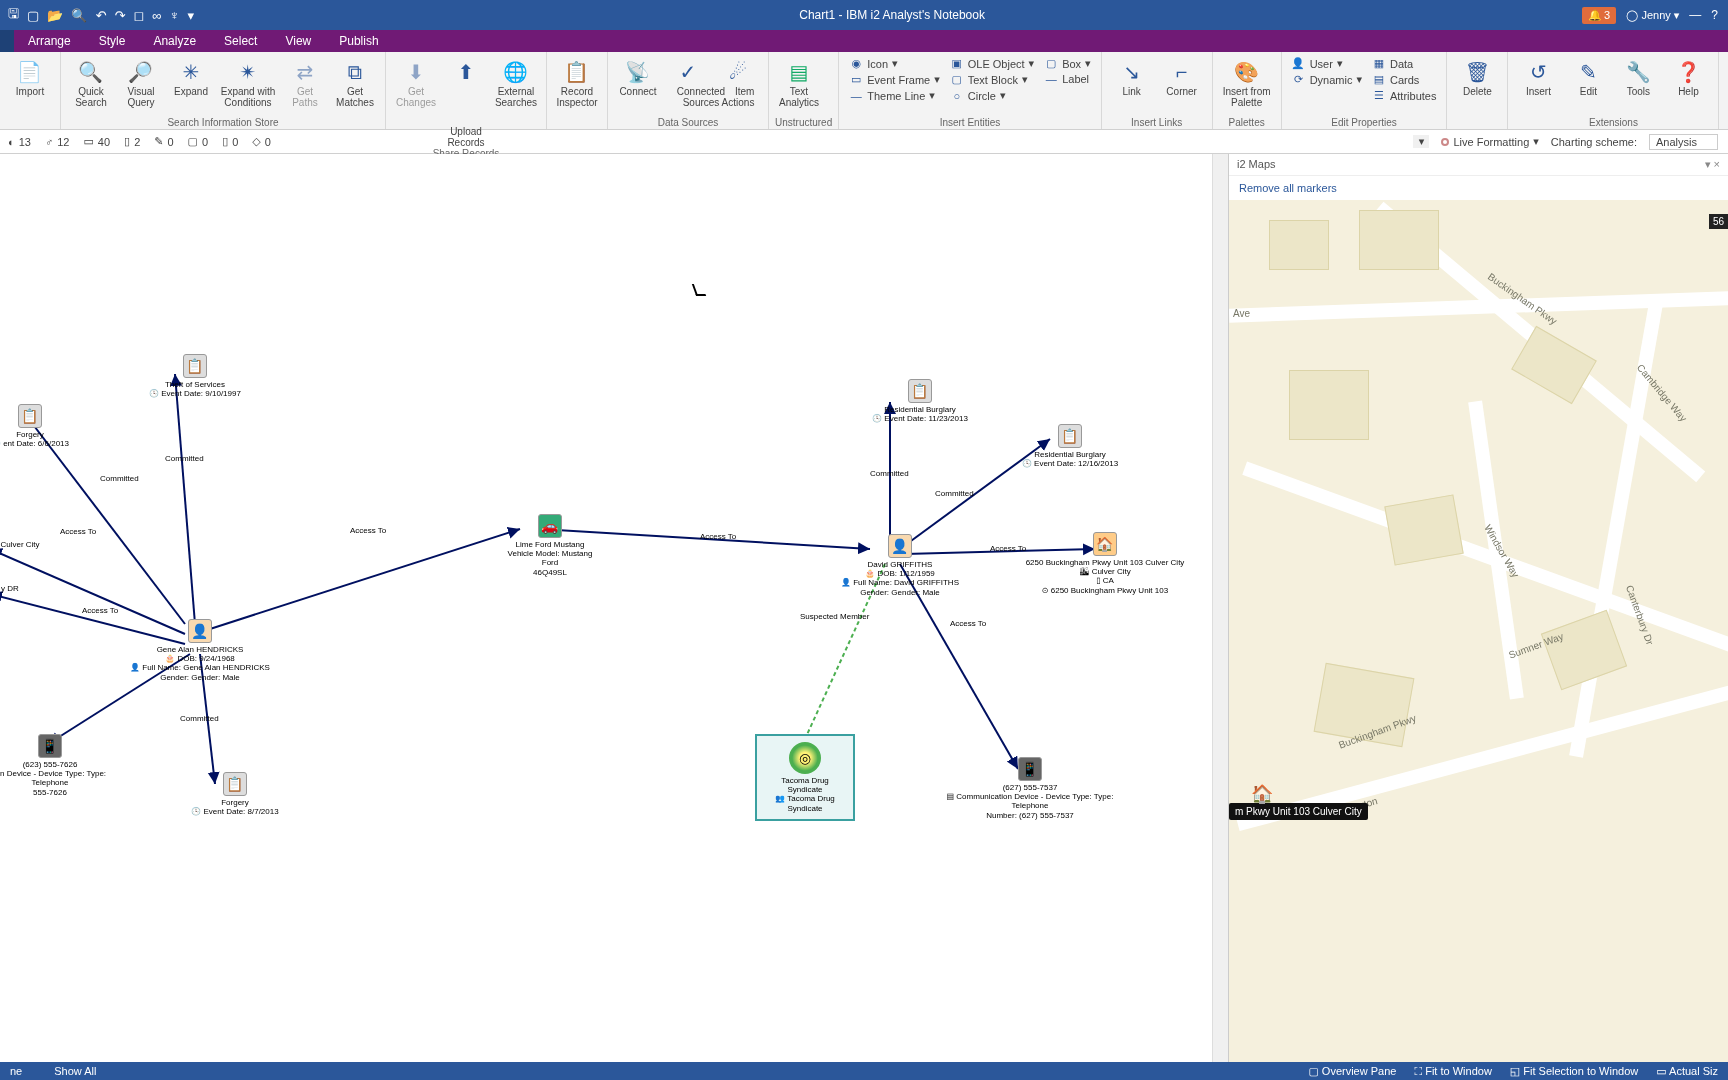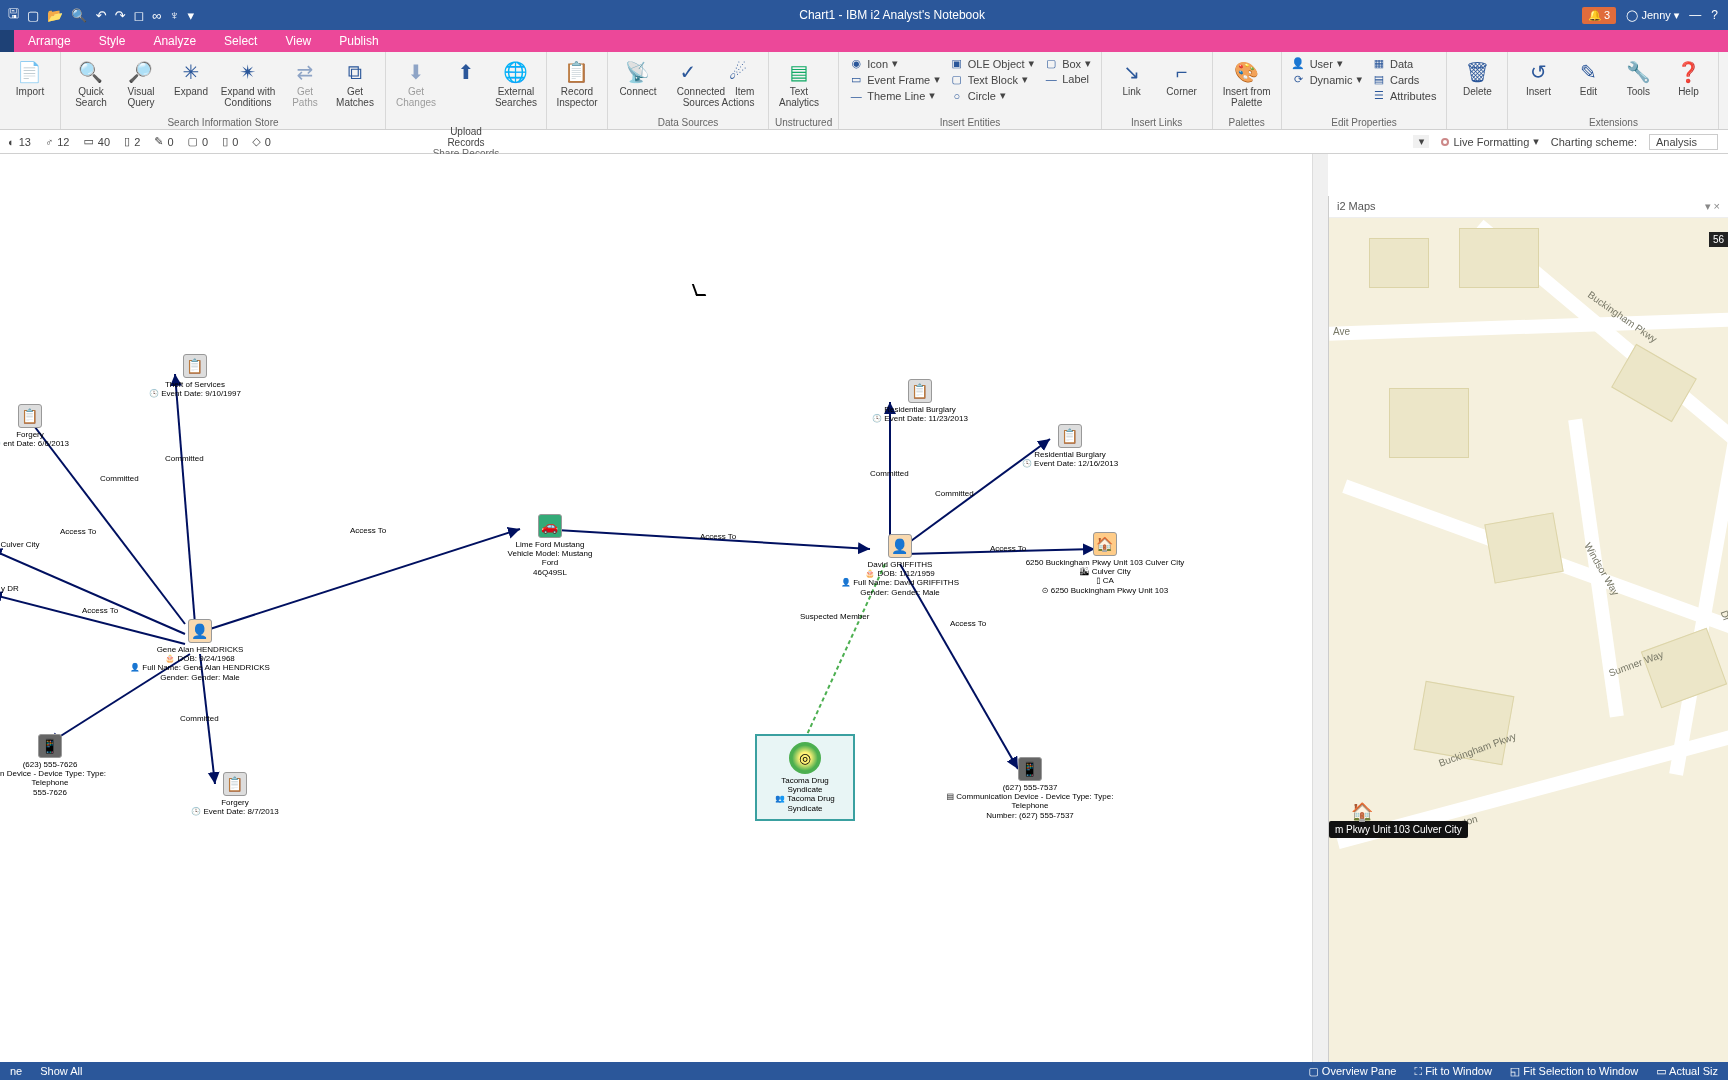--- a/index.html
+++ b/index.html
@@ -8,21 +8,21 @@
 
 .titlebar { height: 30px; background: #2b579a; color: #fff; display: flex; align-items: center; font-size: 12px; }
 .qat { display: flex; align-items: center; gap: 8px; padding: 0 8px; }
 .qat span { font-size: 13px; cursor: pointer; }
 .title-center { flex: 1; text-align: center; font-size: 12px; }
 .title-right { display: flex; align-items: center; gap: 10px; padding-right: 10px; }
 .notif { background: #e06c3c; padding: 2px 6px; border-radius: 2px; font-size: 11px; display: flex; align-items: center; gap: 2px; }
 .user { font-size: 11px; display: flex; align-items: center; gap: 3px; }
 
 
-.tabs { height: 22px; background: #ec4899; color: #fff; display: flex; align-items: center; font-size: 12px; }
+.tabs { height: 22px; background: #701a75; color: #fff; display: flex; align-items: center; font-size: 12px; }
 .tab { padding: 3px 14px; cursor: pointer; }
 .filetab { width: 14px; background: #1e4176; height: 100%; }
 
 
 .ribbon { height: 78px; background: #f3f3f3; border-bottom: 1px solid #d0d0d0; display: flex; font-size: 10px; color: #444; }
 .group { border-right: 1px solid #d8d8d8; padding: 2px 6px 0 6px; display: flex; flex-direction: column; }
 .group-body { flex: 1; display: flex; align-items: flex-start; gap: 2px; }
 .group-label { text-align: center; font-size: 10px; color: #666; padding-bottom: 1px; }
 .bigbtn { display: flex; flex-direction: column; align-items: center; justify-content: flex-start; width: 48px; padding-top: 4px; cursor: pointer; text-align: center; line-height: 1.1; }
 .bigbtn .icn { width: 32px; height: 28px; display: flex; align-items: center; justify-content: center; font-size: 20px; color: #2b579a; }
@@ -46,32 +46,32 @@
 
 .node { position: absolute; font-size: 8px; color: #000; text-align: center; line-height: 1.15; }
 .node .nicn { width: 24px; height: 24px; margin: 0 auto 2px auto; background: #ddd; border: 1px solid #999; border-radius: 3px; display:flex; align-items:center; justify-content:center; font-size:14px;}
 .linklabel { position: absolute; font-size: 8px; color: #000; background: transparent; }
 .selected-node { border: 2px solid #3aa0a0; background: #e8f5f5; padding: 6px; }
 .selected-node .nicn { background: radial-gradient(circle, #fff176 30%, #4caf50 70%); border: 3px solid #4caf50; border-radius: 50%; width: 32px; height: 32px; }
 
 svg.links { position: absolute; inset: 0; pointer-events: none; }
 
 
-.mappane { width: 400px; border-left: 1px solid #ccc; display: flex; flex-direction: column; background: #fff; margin-top: 42px; }
+.mappane { width: 500px; border-left: 1px solid #ccc; display: flex; flex-direction: column; background: #fff; }
 .mappane-header { padding: 4px 8px; font-size: 11px; color: #555; border-bottom: 1px solid #eee; display:flex; justify-content:space-between; }
 .mappane-link { color: #2b579a; font-size: 11px; padding: 6px 10px; cursor: pointer; }
 .map { flex: 1; position: relative; background: #f5f0dd; overflow: hidden; }
 .road { position: absolute; background: #fff; }
 .roadlabel { position: absolute; font-size: 10px; color: #776; transform-origin: left center; }
 .mapbadge-right { position:absolute; right:0; top:14px; background:#222; color:#fff; font-size:10px; padding:2px 4px; }
 .map-marker { position:absolute; background:#111; color:#fff; font-size:10px; padding:3px 6px; border-radius:2px; }
 .map-attrib { font-size: 9px; color: #666; padding: 3px 6px; border-top: 1px solid #ddd; line-height:1.2; }
 
 
-.statusbar { height: 18px; background: #2b579a; color: #fff; font-size: 11px; display: flex; align-items: center; padding: 0 10px; gap: 18px; }
+.statusbar { height: 18px; background: #2b579a; color: #fff; font-size: 11px; display: flex; align-items: center; padding: 0 10px; gap: 32px; }
 .statusbar .sright { margin-left: auto; display: flex; gap: 18px; }
 
 .cursor-arrow { position:absolute; width:12px; height:16px; pointer-events:none; }
 .cursor-arrow::before { content:""; position:absolute; border-left:2px solid #000; border-bottom:2px solid #000; width:8px; height:10px; transform: skewX(20deg); background:#fff; }
 
 
 .bld { position:absolute; background:#ece6c8; border:1px solid #dcd4a8; }
 </style>
 </head>
 <body>
@@ -497,20 +497,21 @@
       <div class="cursor-arrow" style="left:694px; top:130px;"></div>
     </div>
   </div>
   <div class="vscroll"></div>
 
   <div class="mappane">
     <div class="mappane-header">
       <span>i2 Maps</span>
       <span style="color:#888">▾ ×</span>
     </div>
+    <div class="mappane-link">Remove all markers</div>
     <div class="map">
 
       <div class="road" style="left:0; top:100px; width:500px; height:14px; transform:rotate(-2deg);"></div>
       <div class="road" style="left:150px; top:0; width:420px; height:14px; transform:rotate(40deg); transform-origin:left;"></div>
       <div class="road" style="left:0; top:350px; width:520px; height:14px; transform:rotate(20deg);"></div>
       <div class="road" style="left:0; top:550px; width:520px; height:14px; transform:rotate(-15deg);"></div>
       <div class="road" style="left:380px; top:100px; width:14px; height:460px; transform:rotate(10deg);"></div>
       <div class="road" style="left:260px; top:200px; width:14px; height:300px; transform:rotate(-8deg);"></div>
 
       <div class="bld" style="left:40px; top:20px; width:60px; height:50px;"></div>

